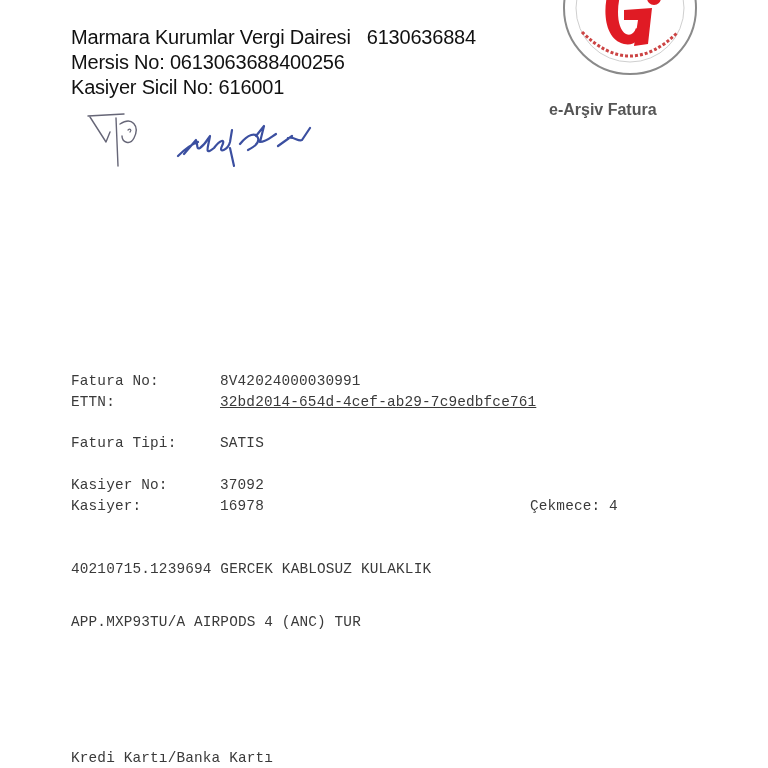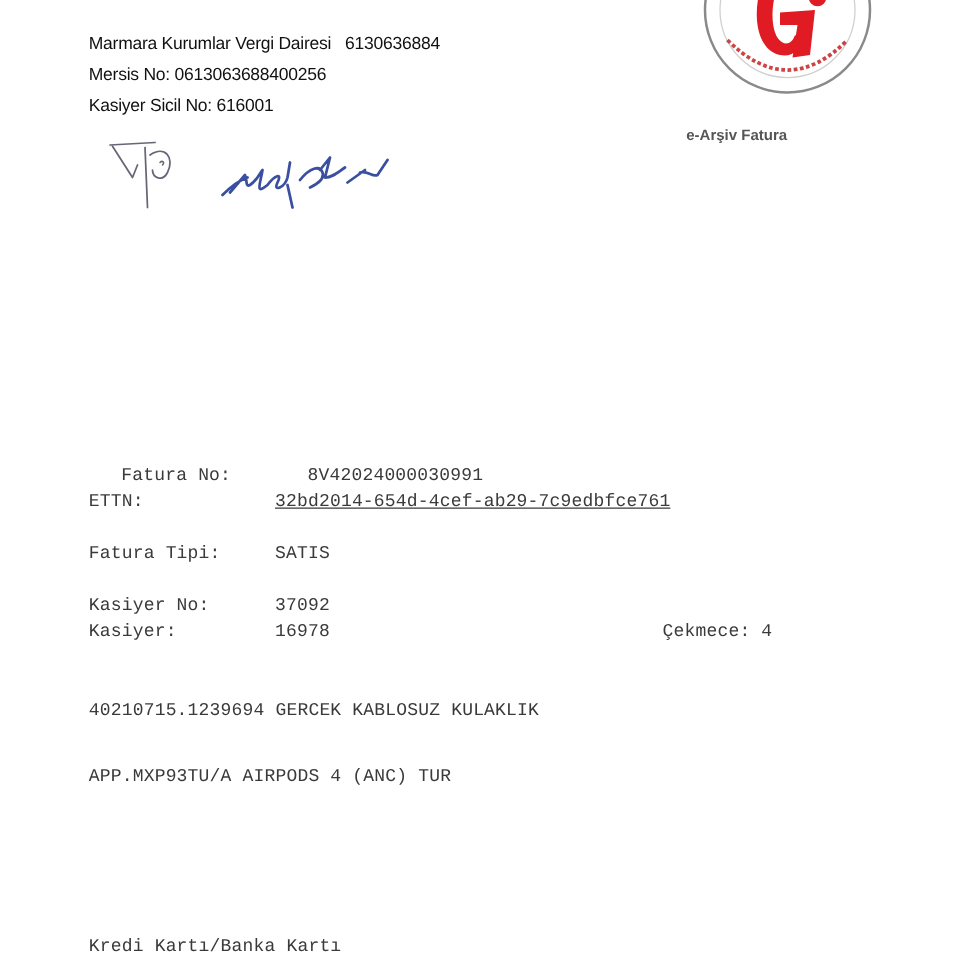--- a/index.html
+++ b/index.html
@@ -1,20 +1,20 @@
 <!DOCTYPE html>
 <html><head>
   <meta charset="utf-8">
   <style>
     html, body { margin: 0; padding: 0; background: #ffffff; }
     body { width: 768px; height: 768px; position: relative; overflow: hidden; }
     .sans { font-family: "Liberation Sans", sans-serif; color: #111; }
     .mono { font-family: "Liberation Mono", monospace; color: #3a3a3a; font-size: 14.4px; letter-spacing: 0.15px; }
-    .hdr-line { position: absolute; left: 71px; font-size: 14px; letter-spacing: -0.2px; white-space: pre; }
-    .title { position: absolute; left: 549px; top: 101px; font-size: 12px; font-weight: bold; color: #555; font-family: "Liberation Sans", sans-serif; }
+    .hdr-line { position: absolute; left: 71px; font-size: 20px; letter-spacing: -0.2px; white-space: pre; }
+    .title { position: absolute; left: 549px; top: 101px; font-size: 16px; font-weight: bold; color: #555; font-family: "Liberation Sans", sans-serif; }
     .row { position: absolute; left: 71px; white-space: pre; }
     .lbl { display: inline-block; width: 149px; }
     .logo { position: absolute; left: 562px; top: -60px; width: 136px; height: 136px; }
     .sig { position: absolute; left: 80px; top: 108px; width: 240px; height: 70px; }
   </style>
 </head>
 <body>
 
 <div class="hdr-line sans" style="top:26px;"><span>Marmara Kurumlar Vergi Dairesi</span>   <span>6130636884</span></div>
 <div class="hdr-line sans" style="top:51px;"><span>Mersis No:</span> <span>0613063688400256</span></div>
@@ -33,21 +33,21 @@
   <circle cx="68" cy="68" r="54" fill="none" stroke="#cfcfcf" stroke-width="1"></circle>
   <path d="M46 52 C40 74 44 100 62 104 C72 106 78 100 80 92 L74 88 C72 94 68 96 64 94 C56 90 54 72 58 56 Z" fill="#e01b24"></path>
   <path d="M62 70 L90 68 L86 104 L72 106 L76 80 L62 80 Z" fill="#e01b24"></path>
   <circle cx="92" cy="58" r="7" fill="#e01b24"></circle>
   <path d="M20 92 Q68 140 116 92" fill="none" stroke="#c44" stroke-width="3" stroke-dasharray="3 2"></path>
   <text x="14" y="60" font-size="9" fill="#777" font-family="Liberation Sans, sans-serif" transform="rotate(-80 14 60)">T.C</text>
 </svg>
 
 <div class="title">e-Arşiv Fatura</div>
 
-<div class="row mono" style="top:373px;margin-left:26px;"><span class="lbl">Fatura No:</span><span>8V42024000030991</span></div>
+<div class="row mono" style="top:373px;"><span class="lbl">Fatura No:</span><span>8V42024000030991</span></div>
 <div class="row mono" style="top:394px;text-decoration:underline;"><span class="lbl">ETTN:</span><span>32bd2014-654d-4cef-ab29-7c9edbfce761</span></div>
 
 <div class="row mono" style="top:435px;"><span class="lbl">Fatura Tipi:</span><span>SATIS</span></div>
 
 <div class="row mono" style="top:477px;"><span class="lbl">Kasiyer No:</span><span>37092</span></div>
 <div class="row mono" style="top:498px;"><span class="lbl">Kasiyer:</span><span>16978</span></div>
 <div class="row mono" style="top:498px; left:502px;margin-left:28px;"><span>Çekmece:</span> <span>4</span></div>
 
 <div class="row mono" style="top:561px;">40210715.1239694 GERCEK KABLOSUZ KULAKLIK</div>
 <div class="row mono" style="top:582px;margin-top:32px;">APP.MXP93TU/A AIRPODS 4 (ANC) TUR</div>

